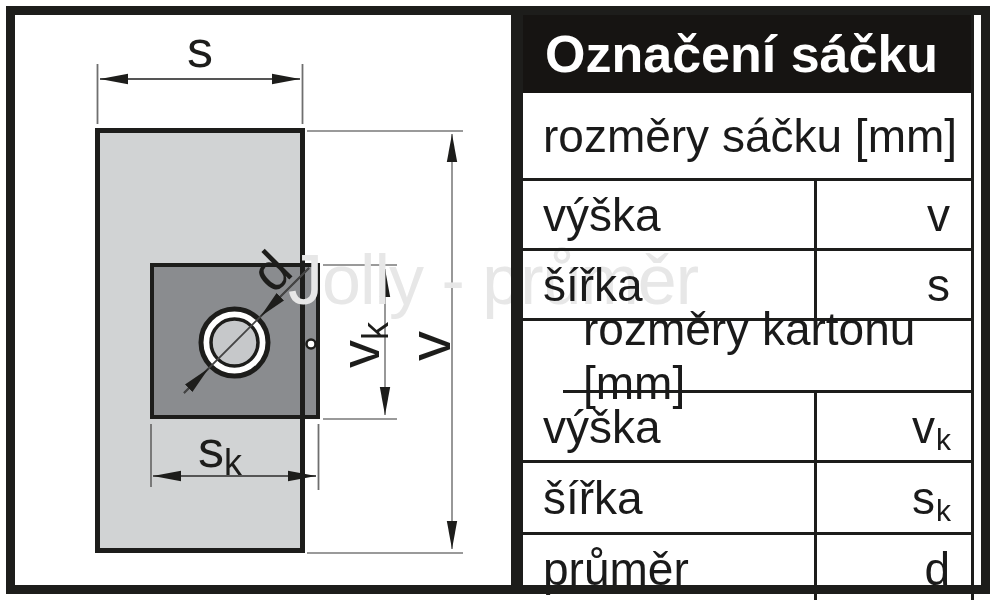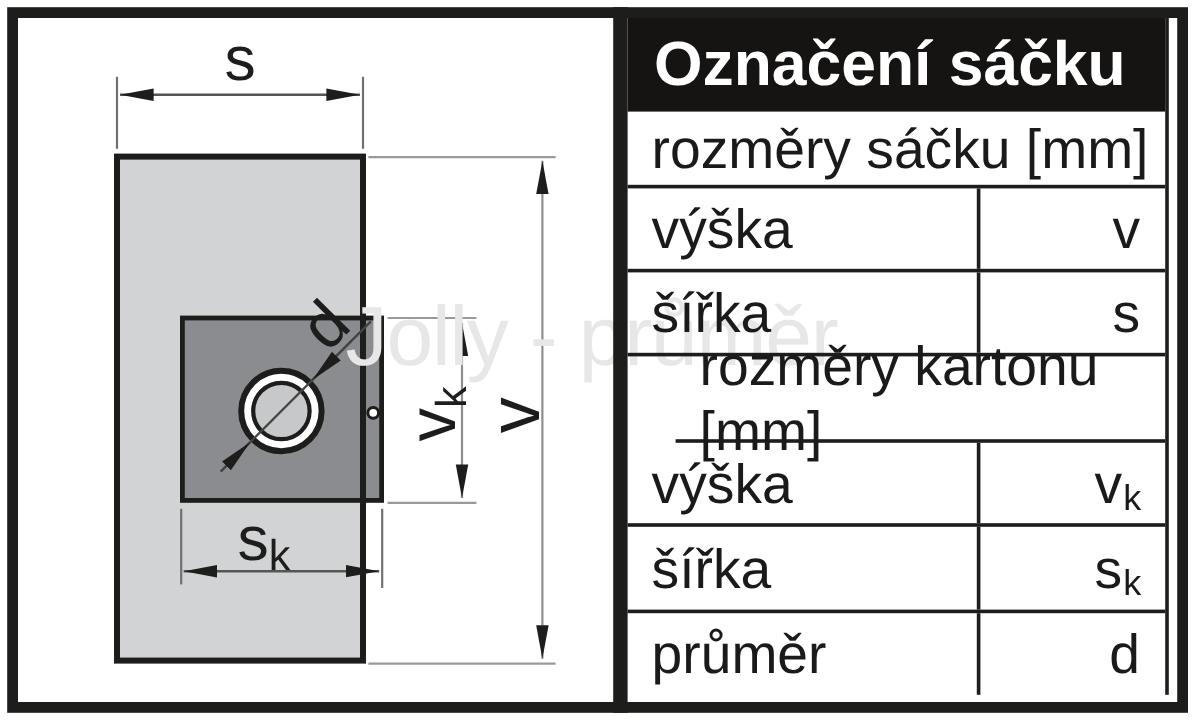--- a/index.html
+++ b/index.html
@@ -77,21 +77,21 @@
     <circle cx="311" cy="344" r="4.5" fill="#ffffff" stroke="#1d1d1b" stroke-width="2.5"></circle>
   </svg>
 
   <div class="watermark">Jolly - průměr</div>
 
   <div class="tbl">
     <div class="thead">
       <span>Označení sáčku</span>
     </div>
 
-    <div class="trow" style="height:64px;">
+    <div class="trow" style="height:88px;">
       <div class="lbl">rozměry sáčku [mm]</div>
     </div>
 
     <div class="trow" style="height:70px;">
       <div class="lbl">výška</div>
       <div class="val">
           <span>v</span>
           <span class="vsub"></span>
         </div>
     </div>

